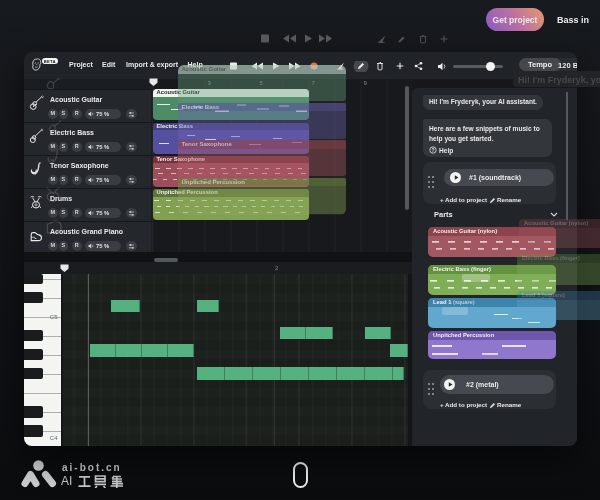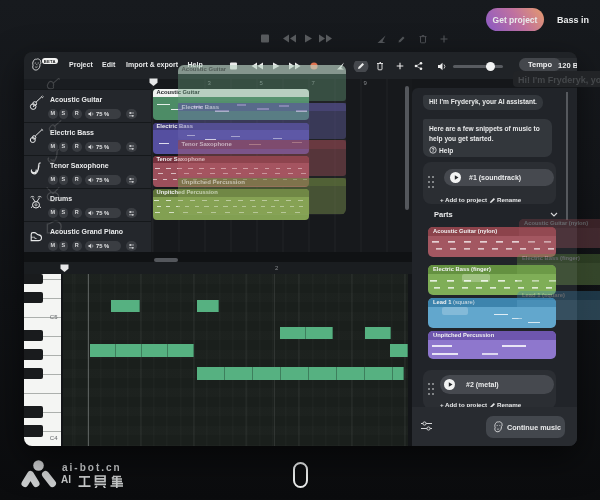--- a/index.html
+++ b/index.html
@@ -417,34 +417,20 @@
           </svg>
         <div class="abs txt" style="left:26px;top:5.5px;font-size:7px;font-weight:bold;">#2 (metal)</div>
       </div>
       <div class="abs txt" style="left:17px;top:31px;font-size:6.2px;font-weight:600;">+ Add to project</div>
       <svg class="abs" style="left:66px;top:32px;" width="7" height="7" viewBox="0 0 7 7">
           <path d="M1 6 L1.4 4.4 L4.8 1 L6 2.2 L2.6 5.6 Z" fill="#e4e5e6"></path>
         </svg>
       <div class="abs txt" style="left:74px;top:31px;font-size:6.2px;font-weight:600;">Rename</div>
     </div>
 
-    <div class="abs" style="left:0;top:319px;width:165px;height:39px;background:#282b30;">
-      <svg class="abs" style="left:8px;top:13px;" width="13" height="12" viewBox="0 0 13 12">
-          <path d="M1 3.5 h11 M1 8.5 h11" stroke="#d5d6d8" stroke-width="1"></path>
-          <circle cx="4.5" cy="3.5" r="1.6" fill="#282b30" stroke="#d5d6d8" stroke-width="1"></circle>
-          <circle cx="8.5" cy="8.5" r="1.6" fill="#282b30" stroke="#d5d6d8" stroke-width="1"></circle>
-        </svg>
-      <div class="abs" style="left:74px;top:9px;width:79px;height:22px;background:#43474d;border-radius:7px;">
-        <svg class="abs" style="left:6px;top:5px;" width="12" height="12" viewBox="0 0 16 17">
-          <path d="M4.5 3.5 C5 2 7 1 8.5 1.4 C9.5 0.7 11 0.9 11.8 1.8 C13 2 13.8 3.2 13.5 4.4 C14.2 5.8 13.8 7.2 12.8 8 C13 10.5 12 13.5 9.5 14.8 C7.5 15.8 5.2 15.2 4.2 13.8 C3.2 12.3 3.4 10.5 4.0 9 C3.2 7.5 3.3 5.5 4.5 3.5 Z" fill="none" stroke="#e8e9ea" stroke-width="1.2"></path>
-          <path d="M6.0 6.5 C6.6 6.1 7.4 6.2 7.8 6.6 M9.8 6.4 C10.4 6.1 11.0 6.2 11.3 6.5 M6.6 11.2 C7.4 11.9 8.8 11.8 9.6 11.1" fill="none" stroke="#e8e9ea" stroke-width="1"></path>
-        </svg>
-        <div class="abs txt" style="left:21px;top:7px;font-size:7.2px;font-weight:bold;">Continue music</div>
-      </div>
-    </div>
 
     <div class="abs" style="left:154px;top:4px;width:1.5px;height:128px;background:#56595e;"></div>
   </div>
   <div id="ghostdrag" class="abs" style="left:0;top:0;z-index:20;">
       <div class="abs" style="left:153.5px;top:13px;width:168.5px;height:150px;border-radius:6px;background:rgba(255,255,255,.04);overflow:hidden;">
         <div class="abs" style="left:0;top:0px;width:168.5px;height:36.3px;background:rgba(95,150,115,.38);border-radius:3px;">
 <div class="abs" style="left:0;top:0;width:100%;height:8.5px;background:rgba(235,242,238,.42);"></div>
 <div class="abs" style="left:4px;top:1px;color:rgba(40,46,44,.55);font-size:6px;font-weight:600;white-space:nowrap;">Acoustic Guitar</div>
 </div>
         <div class="abs" style="left:0;top:37.5px;width:168.5px;height:36.3px;background:rgba(100,95,170,.38);border-radius:3px;">
@@ -484,21 +470,21 @@
     <svg class="abs" style="left:19px;top:459px;" width="40" height="30" viewBox="0 0 40 30">
 <g fill="#cbcdce">
         <circle cx="19.5" cy="6.5" r="5.3"></circle>
       </g>
 <g stroke="#cbcdce" stroke-width="7" stroke-linecap="round" stroke-linejoin="round" fill="none">
 <path d="M6 24.5 L11.5 15.5 L17 24.5"></path>
 <path d="M26.5 15.5 L33.5 24.5"></path>
 </g>
     </svg>
     <div class="abs" style="left:62px;top:462px;color:#c9cbcc;font-size:10px;font-weight:bold;letter-spacing:2px;">ai-bot.cn</div>
-    <div class="abs" style="left:61px;top:473.5px;color:#c9cbcc;font-size:10px;font-weight:bold;">AI</div>
+    <div class="abs" style="left:61px;top:473.5px;color:#c9cbcc;font-size:12px;font-weight:normal;">AI</div>
     <svg class="abs" style="left:78px;top:475px;" width="52" height="13" viewBox="0 0 52 13">
 <g stroke="#c9cbcc" stroke-width="1.7" fill="none">
 <path d="M1 1.8 h11 M6.5 1.8 v9.4 M0.5 11.2 h12"></path>
 <path d="M17.5 1 h9.5 v5.6 h-9.5 Z M17.5 3.8 h9.5 M16.5 9.3 h11.5 M19 11 l-1.8 2 M25.5 11 l1.8 2"></path>
 <path d="M36.5 0.8 l-2.5 2.7 M35 1.5 h8 M34 4 h10 M34 6.3 h10 M34 8.7 h11 M38.8 1.5 v7 M32.5 11 h12.5 M38.8 9 v4"></path>
 </g>
     </svg>
     <div class="abs" style="left:292.5px;top:462px;width:15px;height:26px;border:2.2px solid #eef0f0;border-radius:8px;"></div>
   </div>
 

